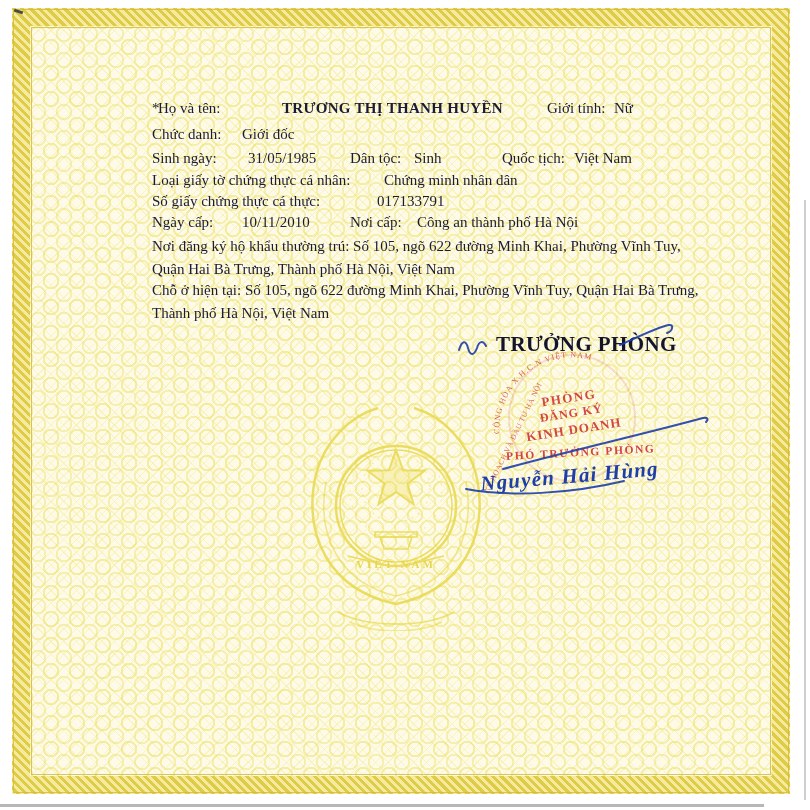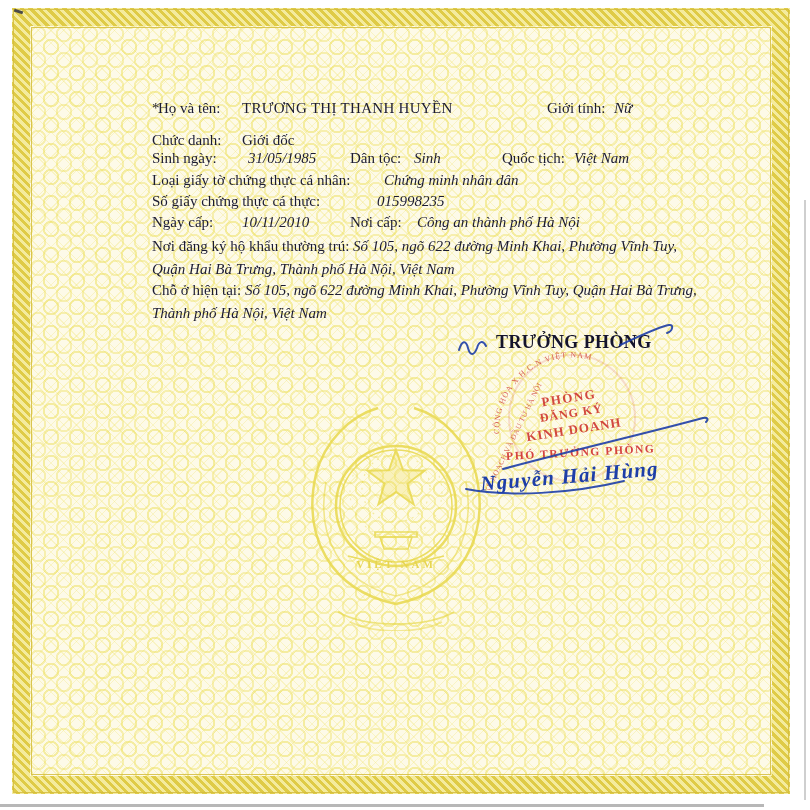--- a/index.html
+++ b/index.html
@@ -34,27 +34,27 @@
     pointer-events:none;
   }
   .frame-inner { position:absolute; inset:19px; border:1.5px solid rgba(212,188,62,.85); pointer-events:none; }
   .frame-outer { position:absolute; inset:1px;  border:1px solid rgba(212,188,62,.85); pointer-events:none; }
 
   
   .content { position:absolute; left:140px; top:0; width:562px; }
   .row { position:absolute; left:0; white-space:nowrap; font-size:15px; color:#1b1b33; }
   .col { position:absolute; top:0; }
   .lab { font-style:normal; }
-  .val { font-style:italic; }
-  .name { font-weight:normal; letter-spacing:.3px; }
+  .val { }
+  .name { font-weight:bold; letter-spacing:.3px;margin-left:40px; }
   .para { white-space:normal; width:562px; line-height:23px; }
 
   .head-title {
     position:absolute; left:484px; top:324px;
-    font-weight:bold; font-size:18px; letter-spacing:.4px; color:#14142c;
+    font-weight:bold; font-size:21px; letter-spacing:.4px; color:#14142c;
   }
   .deputy {
     position:absolute; left:494px; top:438px;
     color:#d23434; font-weight:bold; font-size:11.5px; letter-spacing:1.6px;
     transform:rotate(-3deg); font-family:"Liberation Serif",serif; opacity:.92;
   }
   .signer {
     position:absolute; left:468px; top:456px;
     color:#1e3ea8; font-size:21px; font-style:italic; font-weight:bold;
     letter-spacing:1.2px; transform:rotate(-5deg);
@@ -114,42 +114,42 @@
     <div class="content">
 
       <div class="row" style="top:92px">
         <span class="lab">*</span>
         <span class="lab col" style="left:6px">Họ và tên:</span>
         <span class="name col" style="left:90px">TRƯƠNG THỊ THANH HUYỀN</span>
         <span class="lab col" style="left:395px">Giới tính:</span>
         <span class="val col" style="left:462px">Nữ</span>
       </div>
 
-      <div class="row" style="top:124px">
+      <div class="row" style="top:118px">
         <span class="lab">Chức danh:</span>
         <span class="lab col" style="left:90px">Giới đốc</span>
       </div>
 
       <div class="row" style="top:142px">
         <span class="lab">Sinh ngày:</span>
         <span class="val col" style="left:96px">31/05/1985</span>
         <span class="lab col" style="left:198px">Dân tộc:</span>
         <span class="val col" style="left:262px">Sinh</span>
         <span class="lab col" style="left:350px">Quốc tịch:</span>
         <span class="val col" style="left:422px">Việt Nam</span>
       </div>
 
       <div class="row" style="top:164px">
         <span class="lab">Loại giấy tờ chứng thực cá nhân:</span>
         <span class="val col" style="left:232px">Chứng minh nhân dân</span>
       </div>
 
       <div class="row" style="top:185px">
         <span class="lab">Số giấy chứng thực cá thực:</span>
-        <span class="val col" style="left:225px">015998235</span>
+        <span class="val col" style="left:225px">017133791</span>
       </div>
 
       <div class="row" style="top:206px">
         <span class="lab">Ngày cấp:</span>
         <span class="val col" style="left:90px">10/11/2010</span>
         <span class="lab col" style="left:198px">Nơi cấp:</span>
         <span class="val col" style="left:265px">Công an thành phố Hà Nội</span>
       </div>
 
       <div class="row para" style="top:227px">

